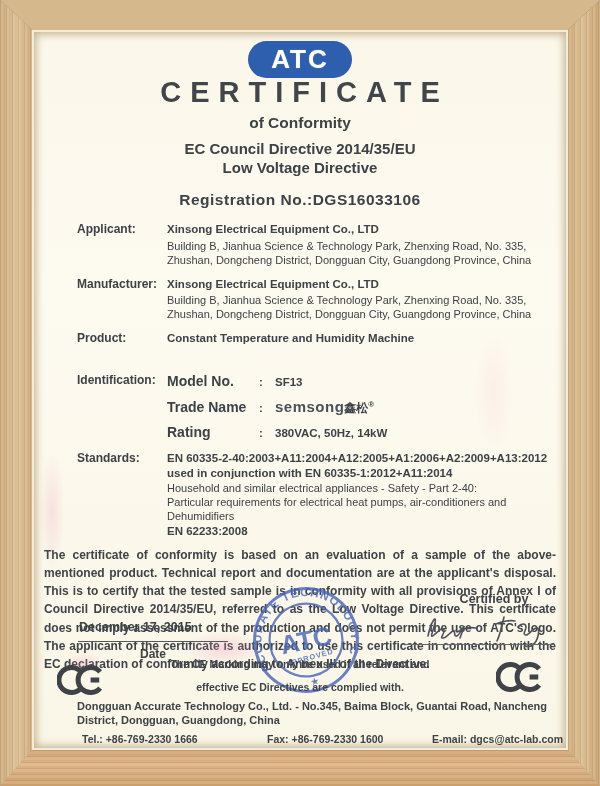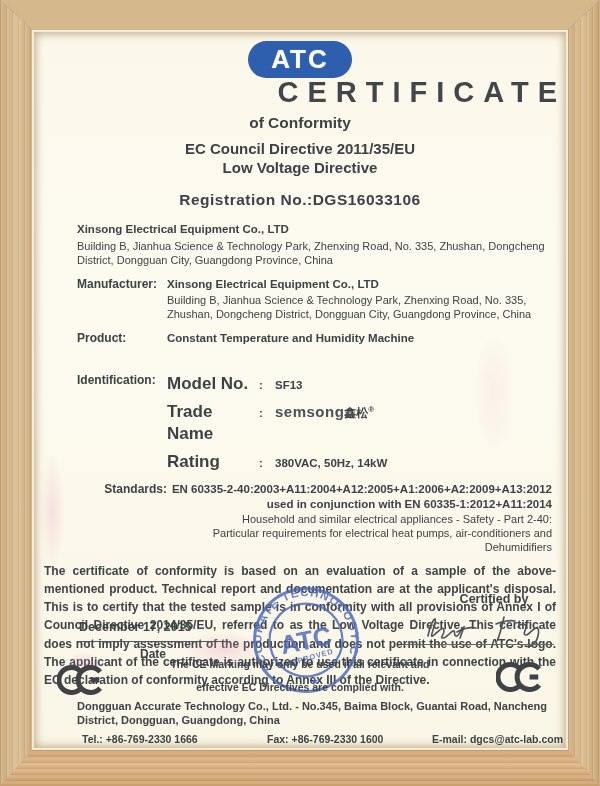--- a/index.html
+++ b/index.html
@@ -44,34 +44,34 @@
                inset 3px 0 8px rgba(150,120,70,.18), inset -3px 0 8px rgba(150,120,70,.18);
   }
   .stain{position:absolute;border-radius:50%;pointer-events:none;}
   
   .logo-pill{
     margin:9px auto 0;width:104px;height:37px;border-radius:19px;
     display:flex;align-items:center;justify-content:center;
     color:#fff;font-weight:bold;font-size:26px;letter-spacing:2px;
     text-shadow:0 0 1px rgba(255,255,255,.6);
   }
-  .cert-title{margin-top:0px;text-align:right;font-weight:bold;font-size:29px;
+  .cert-title{margin-top:0px;text-align:center;font-weight:bold;font-size:29px;
     letter-spacing:9px;color:#41464b;line-height:1.0;padding-left:9px;}
   .sub1{margin-top:7px;text-align:center;font-weight:bold;font-size:15.5px;}
   .sub2{margin-top:8px;text-align:center;font-weight:bold;font-size:15px;}
   .sub3{margin-top:2px;text-align:center;font-weight:bold;font-size:15px;}
   .reg{margin-top:15px;text-align:center;font-weight:bold;font-size:15.5px;letter-spacing:.5px;}
   
   .fields{margin:13px 10px 0 43px;}
   .frow{display:flex;margin-bottom:9px;}
   .flabel{width:90px;flex:0 0 90px;font-weight:bold;font-size:12px;}
   .fval{flex:1;font-size:11px;line-height:1.27;padding-right:4px;}
   .fname{font-weight:bold;font-size:11.5px;margin-bottom:3px;}
   .idrow{display:flex;margin-bottom:7px;align-items:baseline;}
-  .idkey{width:92px;flex:0 0 92px;font-weight:bold;font-size:17px;}
+  .idkey{width:92px;flex:0 0 92px;font-weight:bold;font-size:14px;}
   .idsep{width:16px;flex:0 0 16px;font-weight:bold;font-size:11.5px;}
   .idval{font-weight:bold;font-size:11.5px;}
   .brand{font-weight:bold;}
   .brand .latin{font-size:15px;letter-spacing:.5px;color:#4a5058;}
   .brand .cjk{font-size:12px;}
   .brand .reg-sym{font-size:8px;vertical-align:super;}
   .std-line-b{font-weight:bold;font-size:11.5px;line-height:1.3;}
   .std-line-r{font-size:11px;line-height:1.3;}
   
   .bodypara{
@@ -112,27 +112,28 @@
     <div class="stain" style="left:5px;top:420px;width:26px;height:120px;background:radial-gradient(ellipse at center, rgba(232,140,175,.22), transparent 70%);"></div>
     <div class="stain" style="left:150px;top:600px;width:80px;height:34px;background:radial-gradient(ellipse at center, rgba(236,150,185,.30), transparent 70%);"></div>
     <div class="stain" style="left:30px;top:620px;width:40px;height:22px;background:radial-gradient(ellipse at center, rgba(236,150,185,.25), transparent 70%);"></div>
     <div class="stain" style="left:440px;top:300px;width:40px;height:120px;background:radial-gradient(ellipse at center, rgba(240,170,190,.12), transparent 70%);"></div>
 
     <div class="logo-pill" style="background:#2e5fae;">
       <span>ATC</span>
     </div>
     <div class="cert-title">CERTIFICATE</div>
     <div class="sub1">of Conformity</div>
-    <div class="sub2">EC Council Directive 2011/35/EU</div>
+    <div class="sub2">EC Council Directive 2014/35/EU</div>
     <div class="sub3">Low Voltage Directive</div>
     <div class="reg">Registration No.:DGS16033106</div>
 
     <div class="fields">
 
       <div class="frow">
+        <div class="flabel">Applicant:</div>
         <div class="fval">
           <div class="fname">Xinsong Electrical Equipment Co., LTD</div>
           <div>Building B, Jianhua Science &amp; Technology Park, Zhenxing Road, No. 335, Zhushan, Dongcheng District, Dongguan City, Guangdong Province, China</div>
         </div>
       </div>
 
       <div class="frow">
         <div class="flabel">Manufacturer:</div>
         <div class="fval">
           <div class="fname">Xinsong Electrical Equipment Co., LTD</div>
@@ -161,26 +162,27 @@
             <span class="brand"><span class="latin">semsong</span><span class="cjk">鑫松</span><span class="reg-sym">®</span></span>
           </div>
           <div class="idrow" style="margin-bottom:0;">
             <span class="idkey">Rating</span>
             <span class="idsep">:</span>
             <span class="idval">380VAC, 50Hz, 14kW</span>
           </div>
         </div>
       </div>
 
-      <div class="frow" style="margin-top:5px;margin-bottom:0;text-align:right;">
+      <div class="frow" style="margin-top:5px;margin-bottom:0;">
         <div class="flabel">Standards:</div>
         <div class="fval">
           <div class="std-line-b">EN 60335-2-40:2003+A11:2004+A12:2005+A1:2006+A2:2009+A13:2012 used in conjunction with EN 60335-1:2012+A11:2014</div>
           <div class="std-line-r">Household and similar electrical appliances - Safety - Part 2-40:</div>
           <div class="std-line-r">Particular requirements for electrical heat pumps, air-conditioners and Dehumidifiers</div>
+          <div class="std-line-b">EN 62233:2008</div>
         </div>
       </div>
     </div>
 
     <div class="bodypara">The certificate of conformity is based on an evaluation of a sample of the above-mentioned product. Technical report and documentation are at the applicant's disposal. This is to certify that the tested sample is in conformity with all provisions of Annex I of Council Directive 2014/35/EU, referred to as the Low Voltage Directive. This certificate does not imply assessment of the production and does not permit the use of ATC's logo. The applicant of the certificate is authorized to use this certificate in connection with the EC declaration of conformity according to Annex III of the Directive.</div>
 
     <div class="abs certified">Certified by</div>
 
     <svg class="abs sig" width="138" height="44" viewBox="0 0 138 44">
       <g fill="none" stroke="#4e525a" stroke-width="1.6" stroke-linecap="round">

